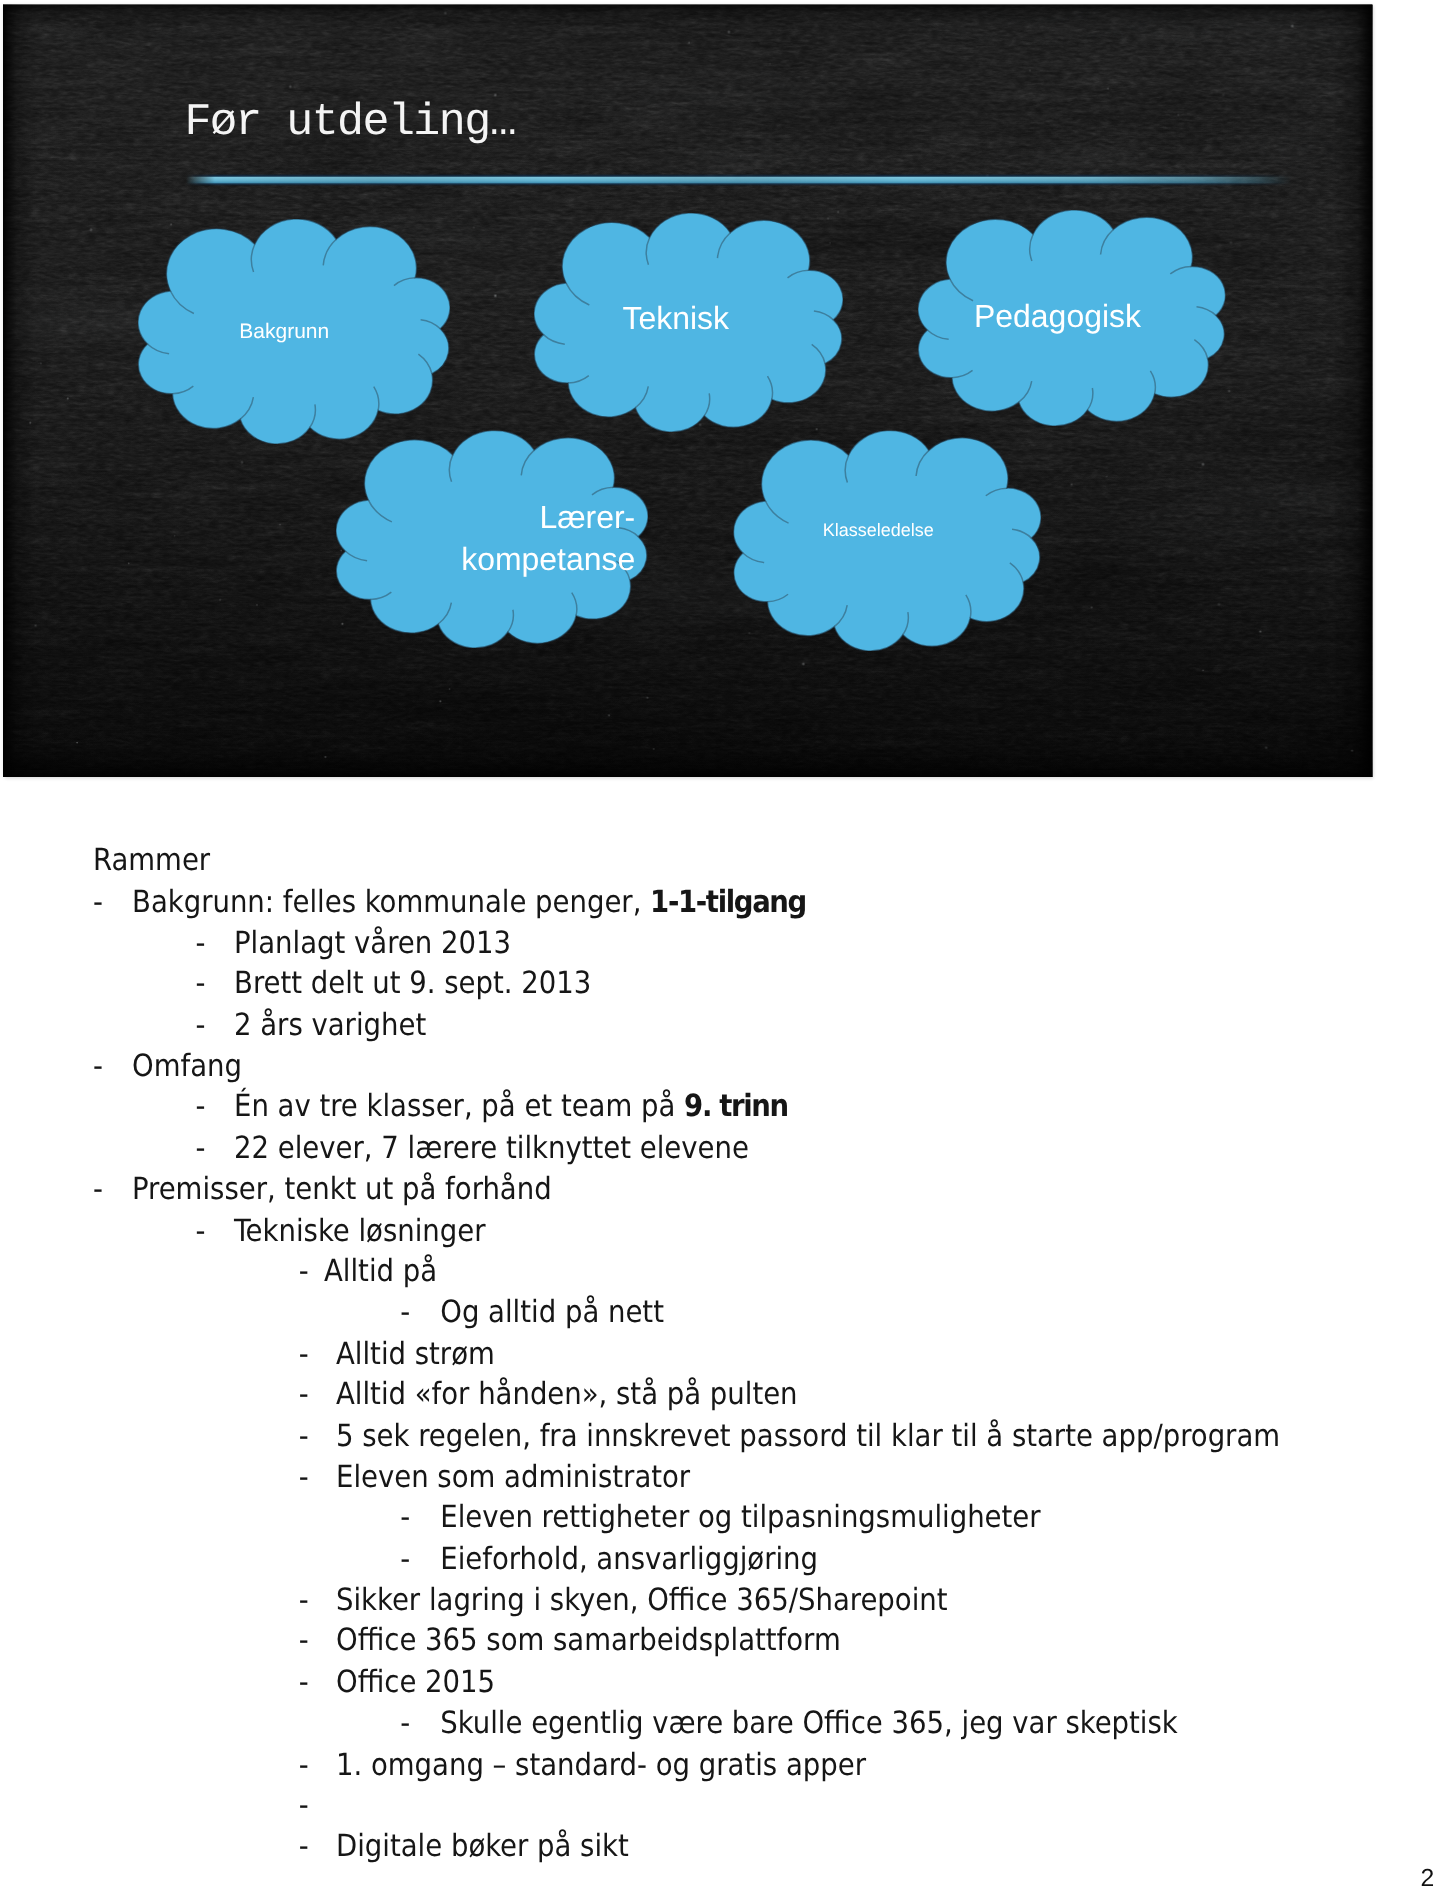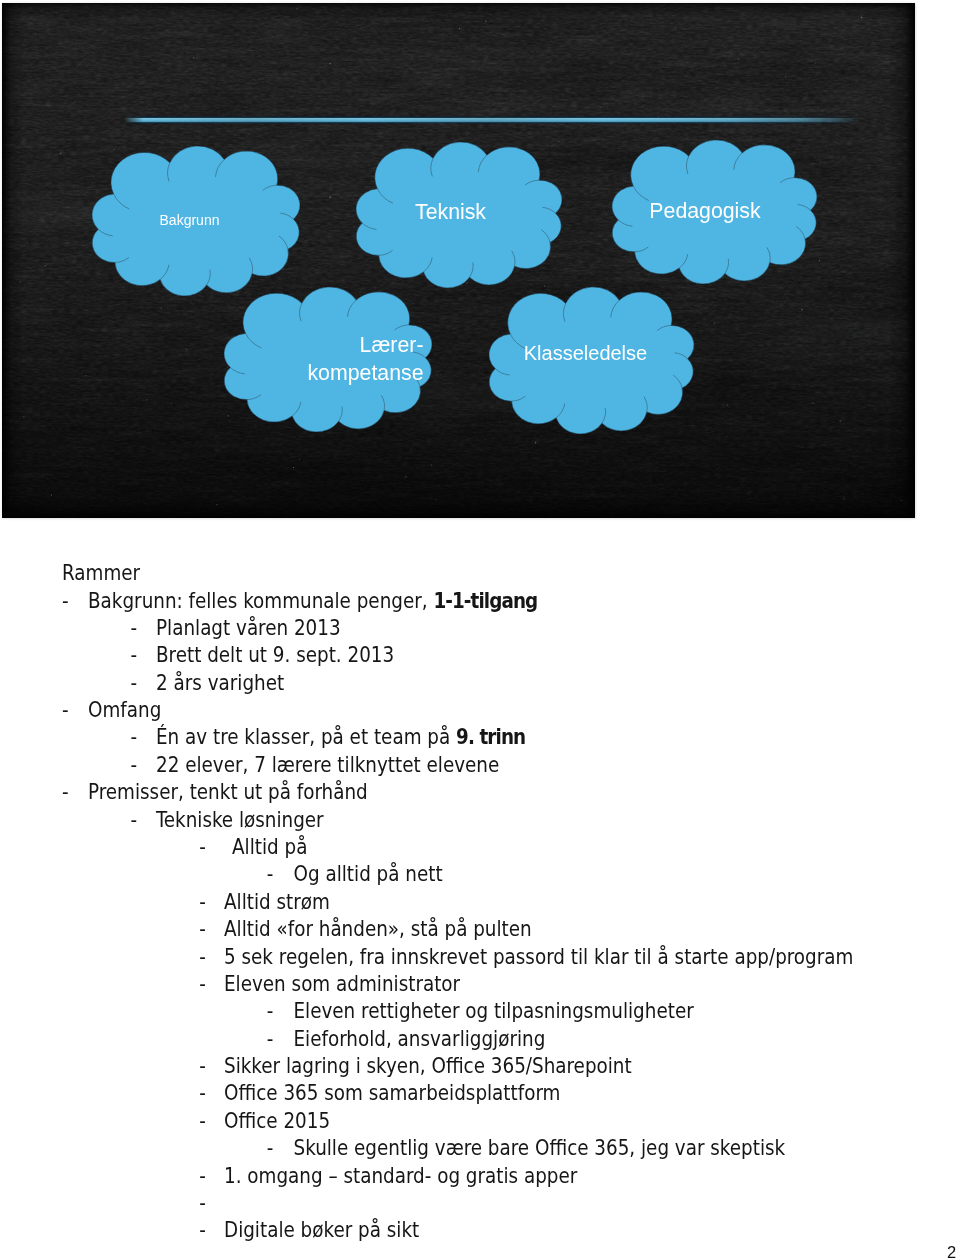--- a/index.html
+++ b/index.html
@@ -205,20 +205,21 @@
           <feTurbulence type="fractalNoise" baseFrequency="0.02 0.20" numOctaves="5" seed="7" stitchTiles="stitch"></feTurbulence>
           <feColorMatrix type="saturate" values="0"></feColorMatrix>
         </filter>
       </defs>
       <rect width="914" height="515" filter="url(#linef)"></rect>
     </svg>
     <div id="board-blotch"></div>
     <div id="board-speck"></div>
     <div id="board-vig"></div>
 
+    <div id="slide-title">Før utdeling…</div>
     <div id="title-rule"></div>
 
     <div class="cloud" style="left:90px;top:143px;width:208px;height:150px;">
       <svg width="208" height="150" viewBox="-13 -92 1043 842" preserveAspectRatio="none">
         <path class="cloud-body" d="M18.8,375.6A118.0,118.0 0 0 1 95.3,177.4A168.0,168.0 0 0 1 377.3,2.4A152.0,152.0 0 0 1 649.6,-16.1A156.0,156.0 0 0 1 913.8,128.1A112.0,112.0 0 0 1 997.5,318.9A108.0,108.0 0 0 1 969.5,486.9A126.0,126.0 0 0 1 789.7,624.7A132.0,132.0 0 0 1 561.6,688.0A128.0,128.0 0 0 1 328.9,657.1A136.0,136.0 0 0 1 102.1,561.9A110.0,110.0 0 0 1 18.8,375.6Z"></path>
         <path class="cloud-seam" d="M95.3,177.4 A168.0,168.0 0 0 0 173.8,261.7 M377.3,2.4 A152.0,152.0 0 0 0 373.3,106.6 M649.6,-16.1 A156.0,156.0 0 0 0 606.3,81.7 M913.8,128.1 A112.0,112.0 0 0 0 842.7,157.1 M997.5,318.9 A108.0,108.0 0 0 0 931.7,284.9 M969.5,486.9 A126.0,126.0 0 0 0 924.3,413.3 M789.7,624.7 A132.0,132.0 0 0 0 775.1,535.4 M561.6,688.0 A128.0,128.0 0 0 0 578.4,601.9 M328.9,657.1 A136.0,136.0 0 0 0 372.7,574.8 M102.1,561.9 A110.0,110.0 0 0 0 172.0,533.4 M18.8,375.6 A118.0,118.0 0 0 0 91.0,412.2"></path>
       </svg>
       <div class="cloud-label" style="font-size:14px;line-height:27.7px;top:60.7px;left:-6px;right:6px;">Bakgrunn</div>
     </div>
     <div class="cloud" style="left:354px;top:139px;width:206px;height:146px;">
@@ -241,21 +242,21 @@
         <path class="cloud-seam" d="M95.3,177.4 A168.0,168.0 0 0 0 173.8,261.7 M377.3,2.4 A152.0,152.0 0 0 0 373.3,106.6 M649.6,-16.1 A156.0,156.0 0 0 0 606.3,81.7 M913.8,128.1 A112.0,112.0 0 0 0 842.7,157.1 M997.5,318.9 A108.0,108.0 0 0 0 931.7,284.9 M969.5,486.9 A126.0,126.0 0 0 0 924.3,413.3 M789.7,624.7 A132.0,132.0 0 0 0 775.1,535.4 M561.6,688.0 A128.0,128.0 0 0 0 578.4,601.9 M328.9,657.1 A136.0,136.0 0 0 0 372.7,574.8 M102.1,561.9 A110.0,110.0 0 0 0 172.0,533.4 M18.8,375.6 A118.0,118.0 0 0 0 91.0,412.2"></path>
       </svg>
       <div class="cloud-label" style="font-size:21.3px;line-height:27.7px;top:44.8px;left:-8px;right:8px;text-align:right;">Lærer-
 kompetanse</div>
     </div>
     <div class="cloud" style="left:487px;top:284px;width:205px;height:147px;">
       <svg width="205" height="147" viewBox="-13 -92 1043 842" preserveAspectRatio="none">
         <path class="cloud-body" d="M18.8,375.6A118.0,118.0 0 0 1 95.3,177.4A168.0,168.0 0 0 1 377.3,2.4A152.0,152.0 0 0 1 649.6,-16.1A156.0,156.0 0 0 1 913.8,128.1A112.0,112.0 0 0 1 997.5,318.9A108.0,108.0 0 0 1 969.5,486.9A126.0,126.0 0 0 1 789.7,624.7A132.0,132.0 0 0 1 561.6,688.0A128.0,128.0 0 0 1 328.9,657.1A136.0,136.0 0 0 1 102.1,561.9A110.0,110.0 0 0 1 18.8,375.6Z"></path>
         <path class="cloud-seam" d="M95.3,177.4 A168.0,168.0 0 0 0 173.8,261.7 M377.3,2.4 A152.0,152.0 0 0 0 373.3,106.6 M649.6,-16.1 A156.0,156.0 0 0 0 606.3,81.7 M913.8,128.1 A112.0,112.0 0 0 0 842.7,157.1 M997.5,318.9 A108.0,108.0 0 0 0 931.7,284.9 M969.5,486.9 A126.0,126.0 0 0 0 924.3,413.3 M789.7,624.7 A132.0,132.0 0 0 0 775.1,535.4 M561.6,688.0 A128.0,128.0 0 0 0 578.4,601.9 M328.9,657.1 A136.0,136.0 0 0 0 372.7,574.8 M102.1,561.9 A110.0,110.0 0 0 0 172.0,533.4 M18.8,375.6 A118.0,118.0 0 0 0 91.0,412.2"></path>
       </svg>
-      <div class="cloud-label" style="font-size:20px;line-height:22.4px;top:55.3px;left:-9px;right:2px;">Klasseledelse</div>
+      <div class="cloud-label" style="font-size:12px;line-height:22.4px;top:55.3px;left:-9px;right:2px;">Klasseledelse</div>
     </div>
   </div>
 
   <div id="notes">
     <div id="notes-heading">Rammer</div>
     <div class="li lv1" style="top:590.5px;">
         <span class="dash" style="left:62.0px;">-</span>
         <span class="txt" style="left:88.0px;"><span>Bakgrunn: felles kommunale penger, </span><b>1-1-tilgang</b></span>
       </div>
     <div class="li lv2" style="top:617.9px;">
@@ -285,21 +286,21 @@
     <div class="li lv1" style="top:782.2px;">
         <span class="dash" style="left:62.0px;">-</span>
         <span class="txt" style="left:88.0px;"><span>Premisser, tenkt ut på forhånd</span></span>
       </div>
     <div class="li lv2" style="top:809.6px;">
         <span class="dash" style="left:130.4px;">-</span>
         <span class="txt" style="left:156.0px;"><span>Tekniske løsninger</span></span>
       </div>
     <div class="li lv3" style="top:836.9px;">
         <span class="dash" style="left:199.2px;">-</span>
-        <span class="txt" style="left:232px;text-align:right;"><span>Alltid på</span></span>
+        <span class="txt" style="left:216px;text-align:right;"><span>Alltid på</span></span>
       </div>
     <div class="li lv4" style="top:864.3px;">
         <span class="dash" style="left:266.8px;">-</span>
         <span class="txt" style="left:293.5px;"><span>Og alltid på nett</span></span>
       </div>
     <div class="li lv3" style="top:891.7px;">
         <span class="dash" style="left:199.2px;">-</span>
         <span class="txt" style="left:224.0px;"><span>Alltid strøm</span></span>
       </div>
     <div class="li lv3" style="top:919.1px;">

